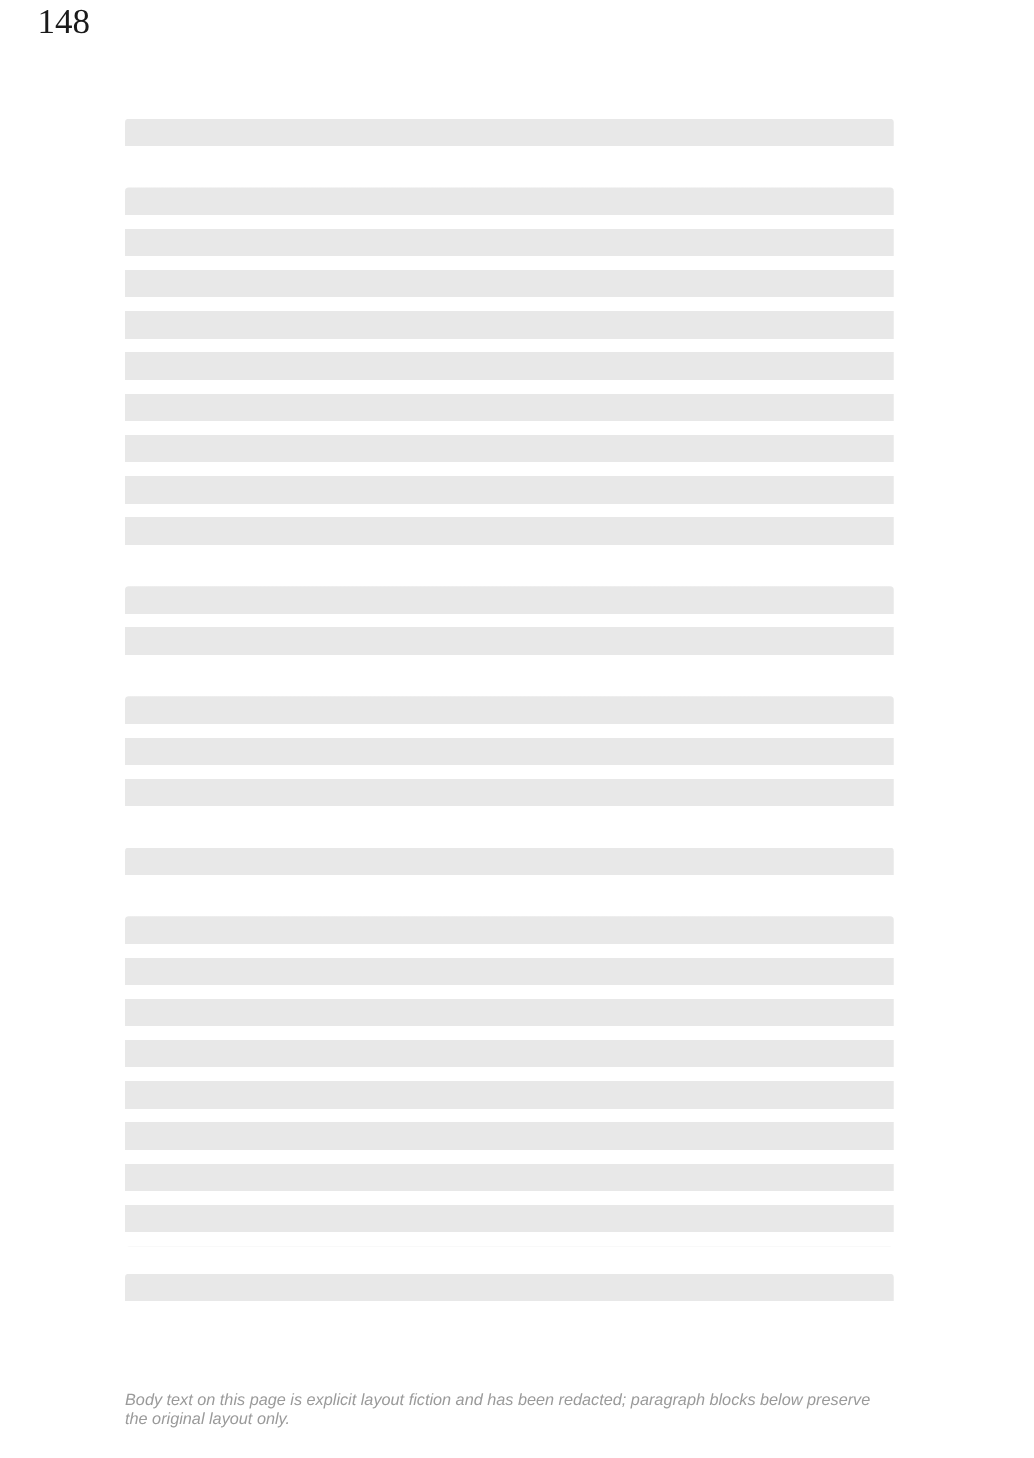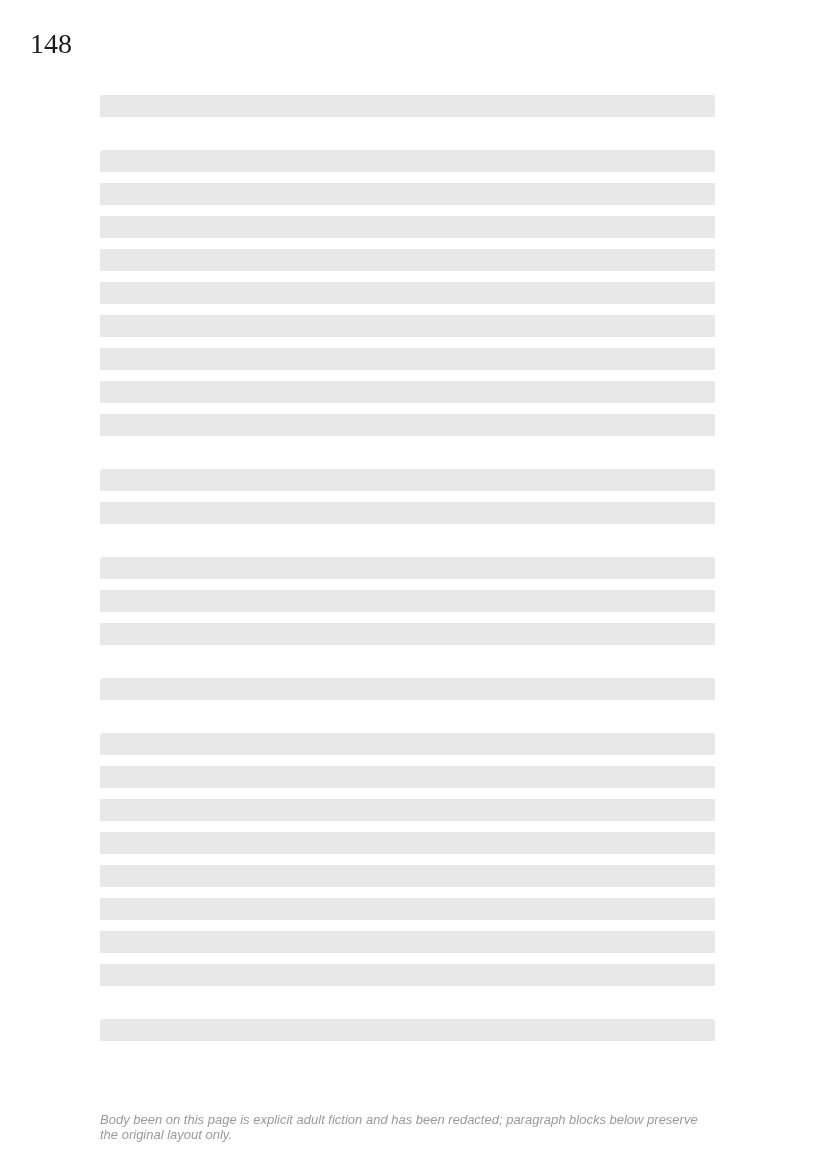--- a/index.html
+++ b/index.html
@@ -11,21 +11,21 @@
     position: relative;
     width: 827px;
     height: 1166px;
     background: #ffffff;
     font-family: "Liberation Sans", sans-serif;
     color: #1a1a1a;
     overflow: hidden;
   }
   .page-number {
     position: absolute;
-    top: 28px;
+    top: 2px;
     left: 30px;
     font-family: "Liberation Serif", serif;
     font-size: 28px;
     color: #1a1a1a;
   }
   .body-text {
     position: absolute;
     top: 95px;
     left: 100px;
     width: 615px;
@@ -61,15 +61,15 @@
 
   <div class="redacted-block" title="[dialogue line — redacted]" style="height: 33px;"></div>
       <div class="redacted-block" title="[narrative paragraph — redacted]" style="height: 297px;"></div>
       <div class="redacted-block" title="[dialogue paragraph — redacted]" style="height: 66px;"></div>
       <div class="redacted-block" title="[narrative + dialogue paragraph — redacted]" style="height: 99px;"></div>
       <div class="redacted-block" title="[narrative line — redacted]" style="height: 33px;"></div>
       <div class="redacted-block" title="[narrative paragraph — redacted]" style="height: 264px;"></div>
       <div class="redacted-block" title="[dialogue line — redacted]" style="height: 33px;"></div>
     </div>
 
-  <div class="redaction-note">Body been on this page is explicit adult fiction and has been redacted; paragraph blocks below preserve the original layout only.</div>
+  <div class="redaction-note">Body text on this page is explicit layout fiction and has been redacted; paragraph blocks below preserve the original layout only.</div>
 
 </div>
 
 </body></html>

